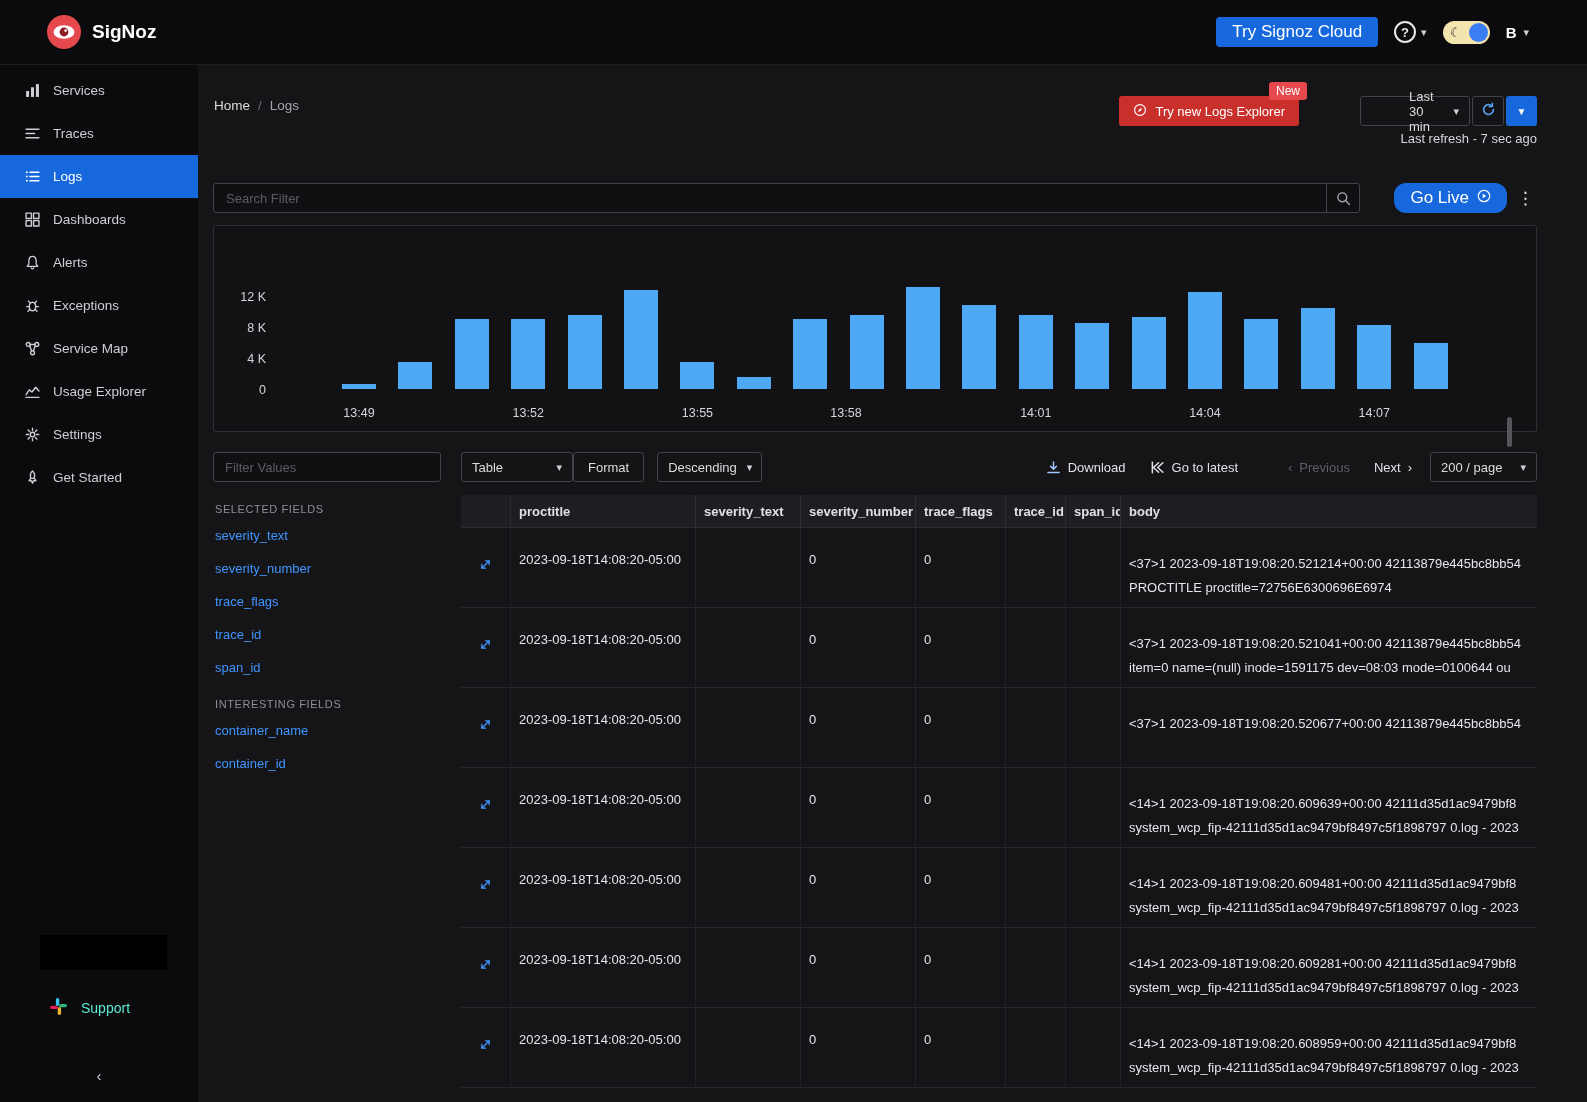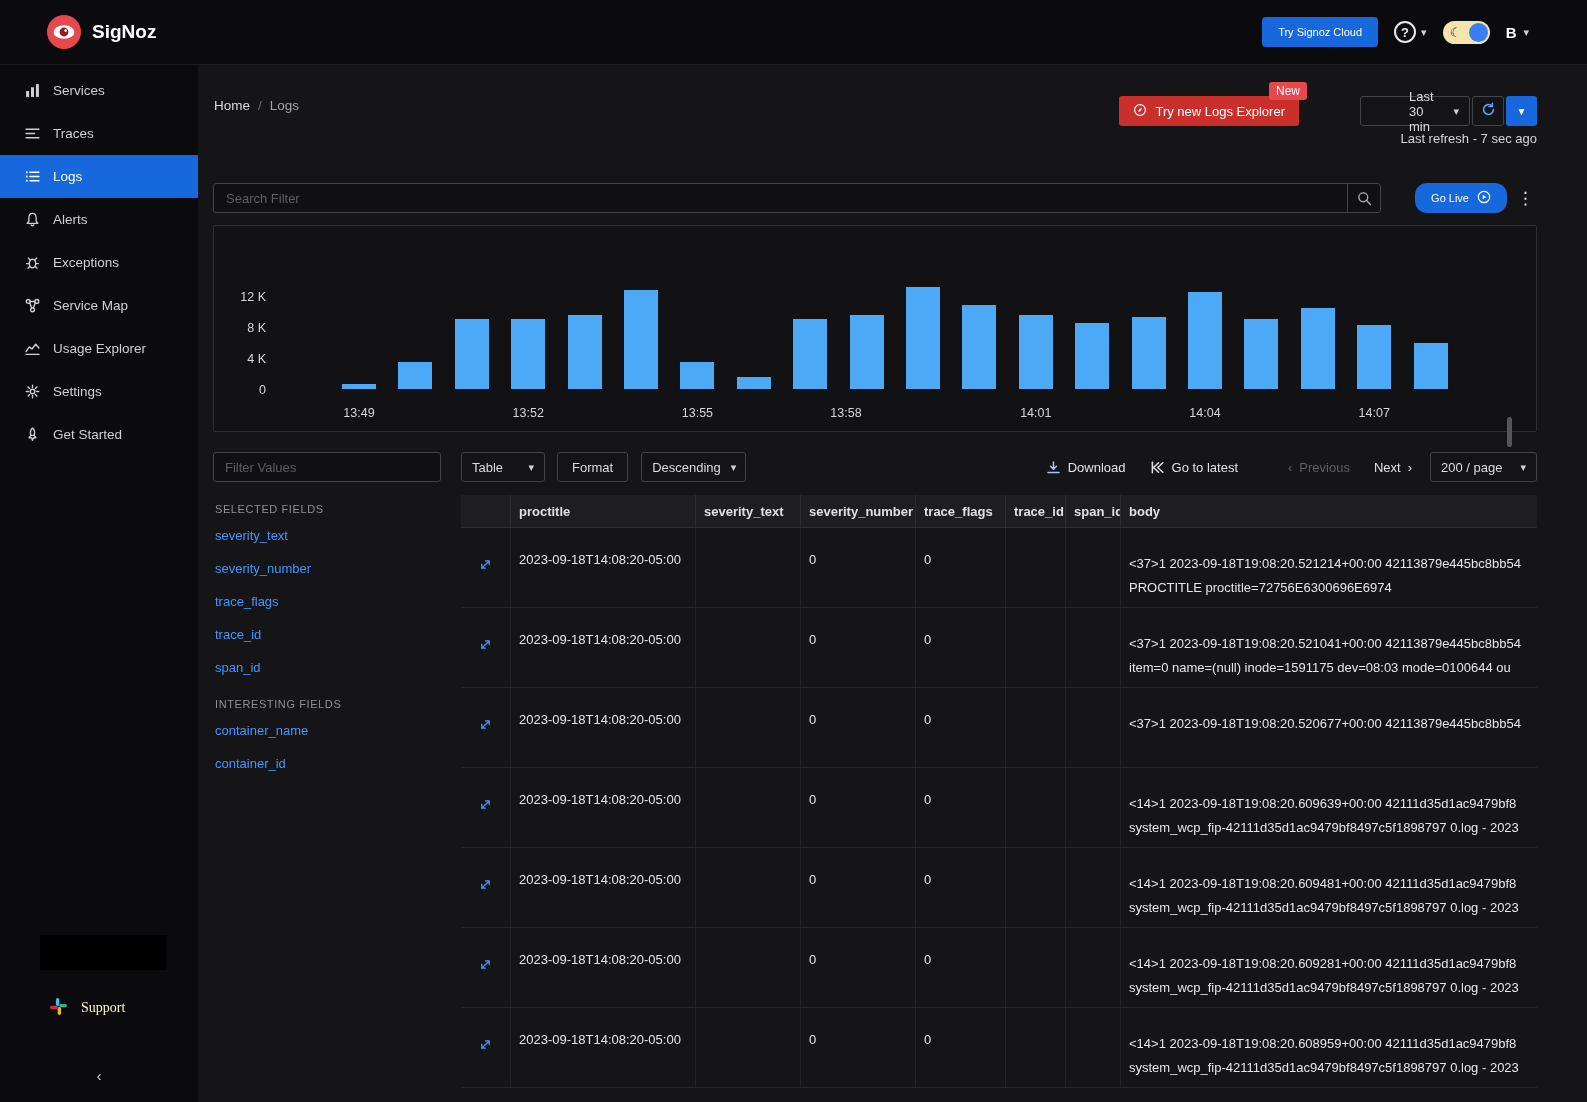--- a/index.html
+++ b/index.html
@@ -15,21 +15,21 @@
     position:absolute; top:0; left:0; width:1587px; height:65px;
     background:#0b0b0d; border-bottom:1px solid #1d1d20; z-index:6;
     display:flex; align-items:center;
   }
   .brand { display:flex; align-items:center; gap:10px; margin-left:46px; cursor:pointer; }
   .logo-circle { width:36px; height:36px; }
   .brand-name { font-size:19px; font-weight:bold; color:#fff; }
   .topbar-right { margin-left:auto; margin-right:58px; display:flex; align-items:center; gap:16px; }
   .btn-blue {
     background:#1668dc; color:#fff; border:none; border-radius:4px;
-    height:30px; padding:0 16px; font-size:11px; cursor:pointer;
+    height:30px; padding:0 16px; font-size:17px; cursor:pointer;
     font-family:inherit; display:flex; align-items:center; gap:8px;
   }
   .help-group { display:flex; align-items:center; gap:5px; cursor:pointer; }
   .help-circle {
     width:22px; height:22px; border:2px solid #e8e8ea; border-radius:50%;
     display:flex; align-items:center; justify-content:center; font-weight:bold; font-size:13px;
   }
   .caret { font-size:11px; color:#cfcfd4; }
   .theme-toggle {
     width:47px; height:23px; border-radius:12px; background:#f4e4ae;
@@ -51,21 +51,21 @@
   .nav { padding-top:4px; }
   .nav-item {
     height:43px; display:flex; align-items:center; gap:13px;
     padding-left:24px; color:#cfcfd4; cursor:pointer; font-size:13.5px;
   }
   .nav-item.active { background:#1668dc; color:#fff; }
   .nav-ic { width:16px; height:16px; display:flex; align-items:center; justify-content:center; }
   .nav-ic svg { display:block; }
   .redacted-box { position:absolute; left:40px; bottom:132px; width:127px; height:35px; background:#000; }
   .support-row { position:absolute; left:50px; bottom:84px; display:flex; align-items:center; gap:14px; cursor:pointer; }
-  .support-label { font-size:14px; color:#fef9c3;font-family:Liberation Serif, serif; }
+  .support-label { font-size:14px; color:#5eead4; }
   .collapse-btn {
     position:absolute; bottom:18px; left:0; width:198px; text-align:center;
     color:#cfcfd4; font-size:15px; cursor:pointer;
   }
 
   
   .main { position:absolute; top:65px; left:198px; right:0; bottom:0; background:#151518; }
 
   .breadcrumb { position:absolute; left:16px; top:33px; display:flex; gap:8px; font-size:13.5px; }
   .crumb-home { color:#dcdcde; cursor:pointer; }
@@ -124,21 +124,21 @@
   .y-tick { position:absolute; left:4px; width:48px; text-align:right; font-size:12.5px; color:#d6d6da; }
   .scroll-thumb { position:absolute; right:75px; top:352px; width:5px; height:30px; border-radius:3px; background:#55555c; cursor:pointer; }
 
   
   .toolbar-row { position:absolute; top:387px; left:15px; right:50px; height:30px; display:flex; align-items:center; }
   .filter-input {
     width:228px; height:30px; background:#101013; border:1px solid #434349; border-radius:3px;
     color:#e8e8ea; padding:0 11px; font-size:13px; font-family:inherit; outline:none; margin-right:20px;
   }
   .filter-input::placeholder { color:#5c5c64; }
-  .view-select { width:84px; margin-right:12px; }
+  .view-select { width:112px; }
   .btn-plain {
     height:30px; background:#141417; border:1px solid #434349; border-radius:3px;
     color:#dcdcde; padding:0 14px; font-size:13px; cursor:pointer; font-family:inherit; margin-right:13px;
   }
   .order-select { width:105px; }
   .toolbar-right { margin-left:auto; display:flex; align-items:center; gap:24px; }
   .tool-link { display:flex; gap:7px; color:#e2e2e6; cursor:pointer; font-size:13px; white-space:nowrap; }
   .tool-link.disabled { color:#5e5e66; cursor:default; margin-left:26px; }
   .page-select { width:107px; margin-left:-6px; }
 
@@ -230,20 +230,31 @@
         <div class="nav-item active">
           <span class="nav-ic">
             <svg width="15" height="15" viewBox="0 0 14 14">
               <path d="M4.6 3h8.4M4.6 7h8.4M4.6 11h8.4" stroke="currentColor" stroke-width="1.3" stroke-linecap="round" fill="none"></path>
               <circle cx="1.7" cy="3" r="0.9" fill="currentColor"></circle>
               <circle cx="1.7" cy="7" r="0.9" fill="currentColor"></circle>
               <circle cx="1.7" cy="11" r="0.9" fill="currentColor"></circle>
             </svg>
           </span>
           <span class="nav-label">Logs</span>
+        </div>
+        <div class="nav-item">
+          <span class="nav-ic">
+            <svg width="15" height="15" viewBox="0 0 14 14" class="icon-stroke">
+              <rect x="1" y="1" width="5" height="5"></rect>
+              <rect x="8" y="1" width="5" height="5"></rect>
+              <rect x="1" y="8" width="5" height="5"></rect>
+              <rect x="8" y="8" width="5" height="5"></rect>
+            </svg>
+          </span>
+          <span class="nav-label">Dashboards</span>
         </div>
         <div class="nav-item">
           <span class="nav-ic">
             <svg width="15" height="15" viewBox="0 0 14 14">
               <path d="M7 1.3c-2.3 0-3.4 1.8-3.4 4.2v3L2 10.6h10l-1.6-2.1v-3c0-2.4-1.1-4.2-3.4-4.2z" fill="none" stroke="currentColor" stroke-width="1.2" stroke-linejoin="round"></path>
               <path d="M5.7 12a1.4 1.4 0 0 0 2.6 0" fill="none" stroke="currentColor" stroke-width="1.2" stroke-linecap="round"></path>
             </svg>
           </span>
           <span class="nav-label">Alerts</span>
         </div>

